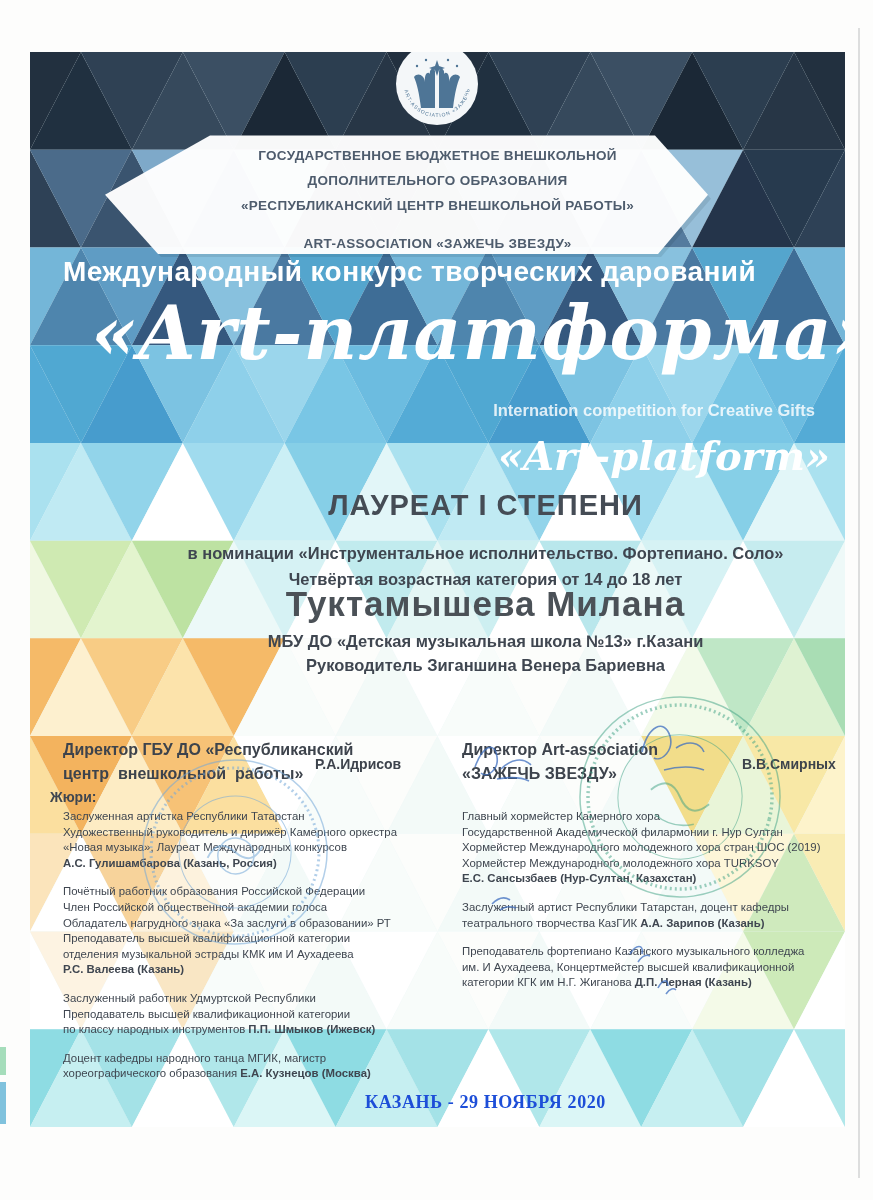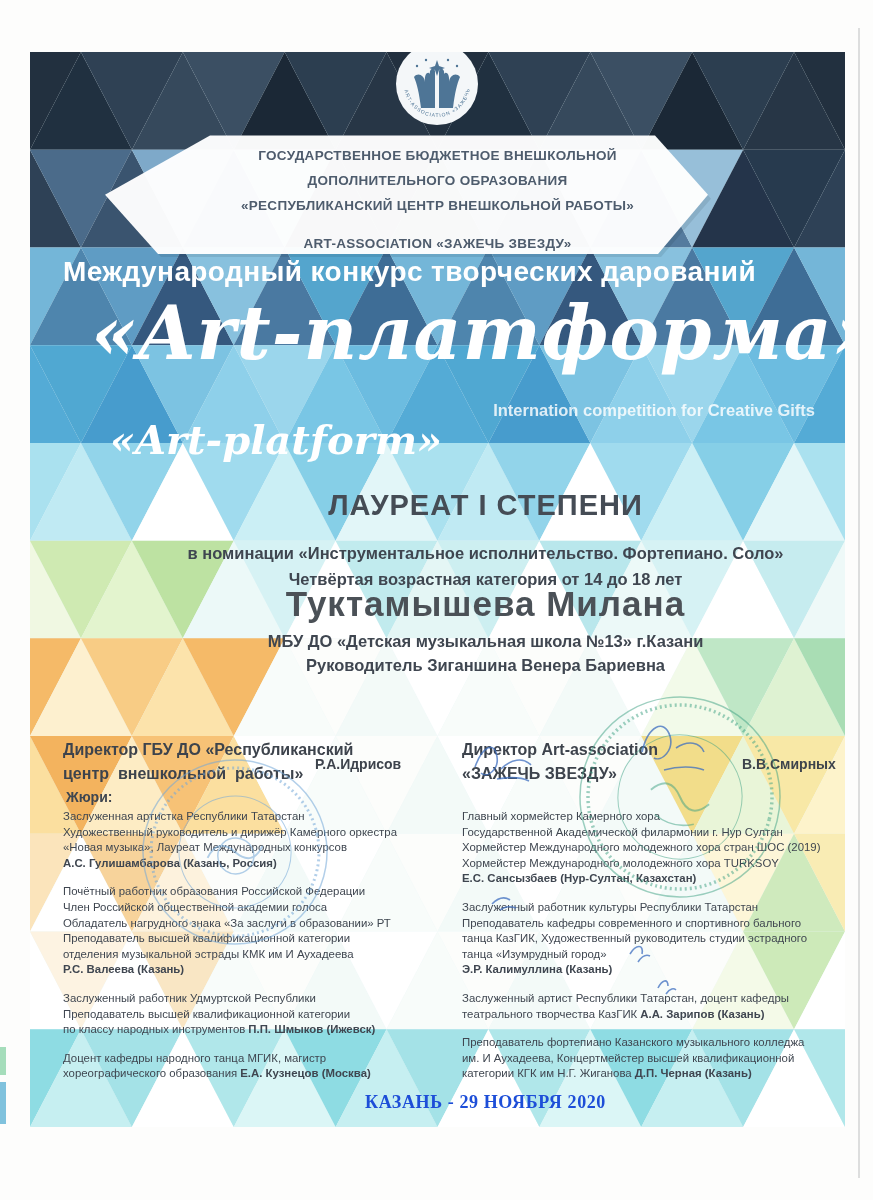--- a/index.html
+++ b/index.html
@@ -20,38 +20,38 @@
   .logo-svg{position:absolute;left:363px;top:-12px;width:88px;height:88px;z-index:3;}
 
   .org-banner-text{left:145px;top:91px;width:525px;text-align:center;z-index:2;
     font-size:13.5px;font-weight:bold;color:#4e5c6d;line-height:25px;letter-spacing:.3px;}
   .org-assoc{display:block;margin-top:13px;}
 
   .tagline-ru{left:33px;top:204px;font-size:28px;font-weight:bold;color:#fff;z-index:2;letter-spacing:.4px;}
   .title-ru{top:238px;font-family:"DejaVu Serif",serif;font-style:italic;font-weight:bold;
     font-size:74px;color:#fff;z-index:2;letter-spacing:1px;}
   .tagline-en{right:30px;top:349px;font-size:16.5px;font-weight:600;color:rgba(255,255,255,.82);z-index:2;}
-  .title-en{left:80px;width:720px;text-align:left;top:364px;font-family:"DejaVu Serif",serif;
+  .title-en{left:80px;width:720px;text-align:right;top:380px;font-family:"DejaVu Serif",serif;
     font-style:italic;font-weight:bold;font-size:40px;color:#fff;z-index:2;}
 
   .degree{top:437px;font-size:29px;font-weight:bold;color:#454c55;letter-spacing:1px;z-index:2;}
   .nomination{top:492px;font-size:16.5px;font-weight:600;z-index:2;}
   .age-cat{top:518px;font-size:16.5px;font-weight:600;z-index:2;}
   .recipient{top:532px;font-size:35px;font-weight:bold;color:#4b5157;letter-spacing:1px;z-index:2;}
   .school{top:580px;font-size:16.5px;font-weight:600;z-index:2;}
   .supervisor{top:604px;font-size:16.5px;font-weight:600;z-index:2;}
 
   .sig-title{font-size:16px;font-weight:bold;line-height:24px;white-space:pre;color:#3d434c;z-index:2;}
   .sig-title.l{left:33px;top:686px;}
   .sig-title.r{left:432px;top:686px;}
   .sig-name{font-size:14px;font-weight:bold;color:#3d434c;z-index:2;}
   .sig-name.l{left:285px;top:704px;}
   .sig-name.r{left:712px;top:704px;}
 
-  .jury-heading{left:36px;top:737px;font-size:14px;font-weight:bold;z-index:2;}
+  .jury-heading{left:20px;top:737px;font-size:14px;font-weight:bold;z-index:2;}
   .jcol{position:absolute;top:757px;font-size:11.4px;line-height:15.6px;color:#3f4650;z-index:2;}
   .jcol.l{left:33px;width:380px;}
   .jcol.r{left:432px;width:382px;}
   .jblock{margin-bottom:13px;}
   .jtext{white-space:pre;}
   .jname{font-weight:bold;}
   .jname.block{display:block;}
   .jname.inline{margin-left:3px;}
 
   .date-line{top:1040px;font-size:18px;font-weight:bold;color:#1d4ed8;letter-spacing:.6px;z-index:2;font-family:Liberation Serif, serif;}
@@ -324,24 +324,20 @@
 по классу народных инструментов</span><span class="jname inline">П.П. Шмыков (Ижевск)</span></div>
       <div class="jblock"><span class="jtext">Доцент кафедры народного танца МГИК, магистр
 хореографического образования</span><span class="jname inline">Е.А. Кузнецов (Москва)</span></div>
     </div>
 
     <div class="jcol r">
       <div class="jblock"><span class="jtext">Главный хормейстер Камерного хора
 Государственной Академической филармонии г. Нур Султан
 Хормейстер Международного молодежного хора стран ШОС (2019)
 Хормейстер Международного молодежного хора TURKSOY</span><span class="jname block">Е.С. Сансызбаев (Нур-Султан, Казахстан)</span></div>
-      <div class="jblock"><span class="jtext">Заслуженный работник культуры Республики Татарстан
-Преподаватель кафедры современного и спортивного бального
-танца КазГИК, Художественный руководитель студии эстрадного
-танца «Изумрудный город»</span><span class="jname block">Э.Р. Калимуллина (Казань)</span></div>
       <div class="jblock"><span class="jtext">Заслуженный артист Республики Татарстан, доцент кафедры
 театрального творчества КазГИК</span><span class="jname inline">А.А. Зарипов (Казань)</span></div>
       <div class="jblock"><span class="jtext">Преподаватель фортепиано Казанского музыкального колледжа
 им. И Аухадеева, Концертмейстер высшей квалификационной
 категории КГК им Н.Г. Жиганова</span><span class="jname inline">Д.П. Черная (Казань)</span></div>
     </div>
 
     <div class="abs ctr date-line">КАЗАНЬ - 29 НОЯБРЯ 2020</div>
 
     <svg class="stamp left" viewBox="0 0 200 200">

